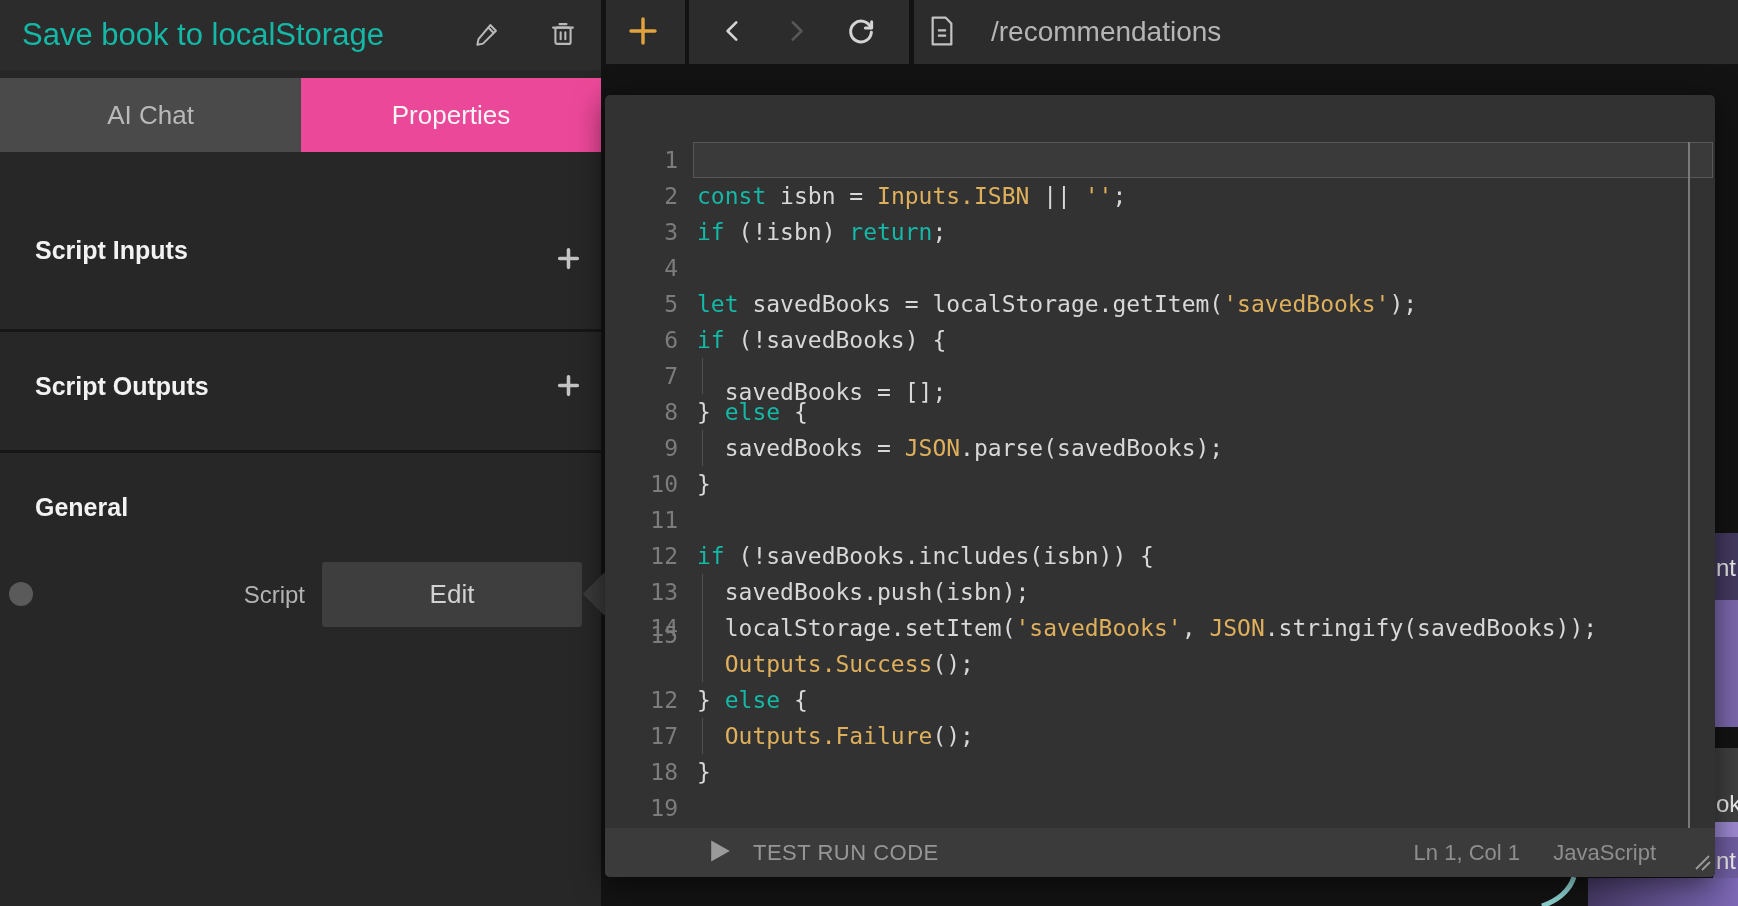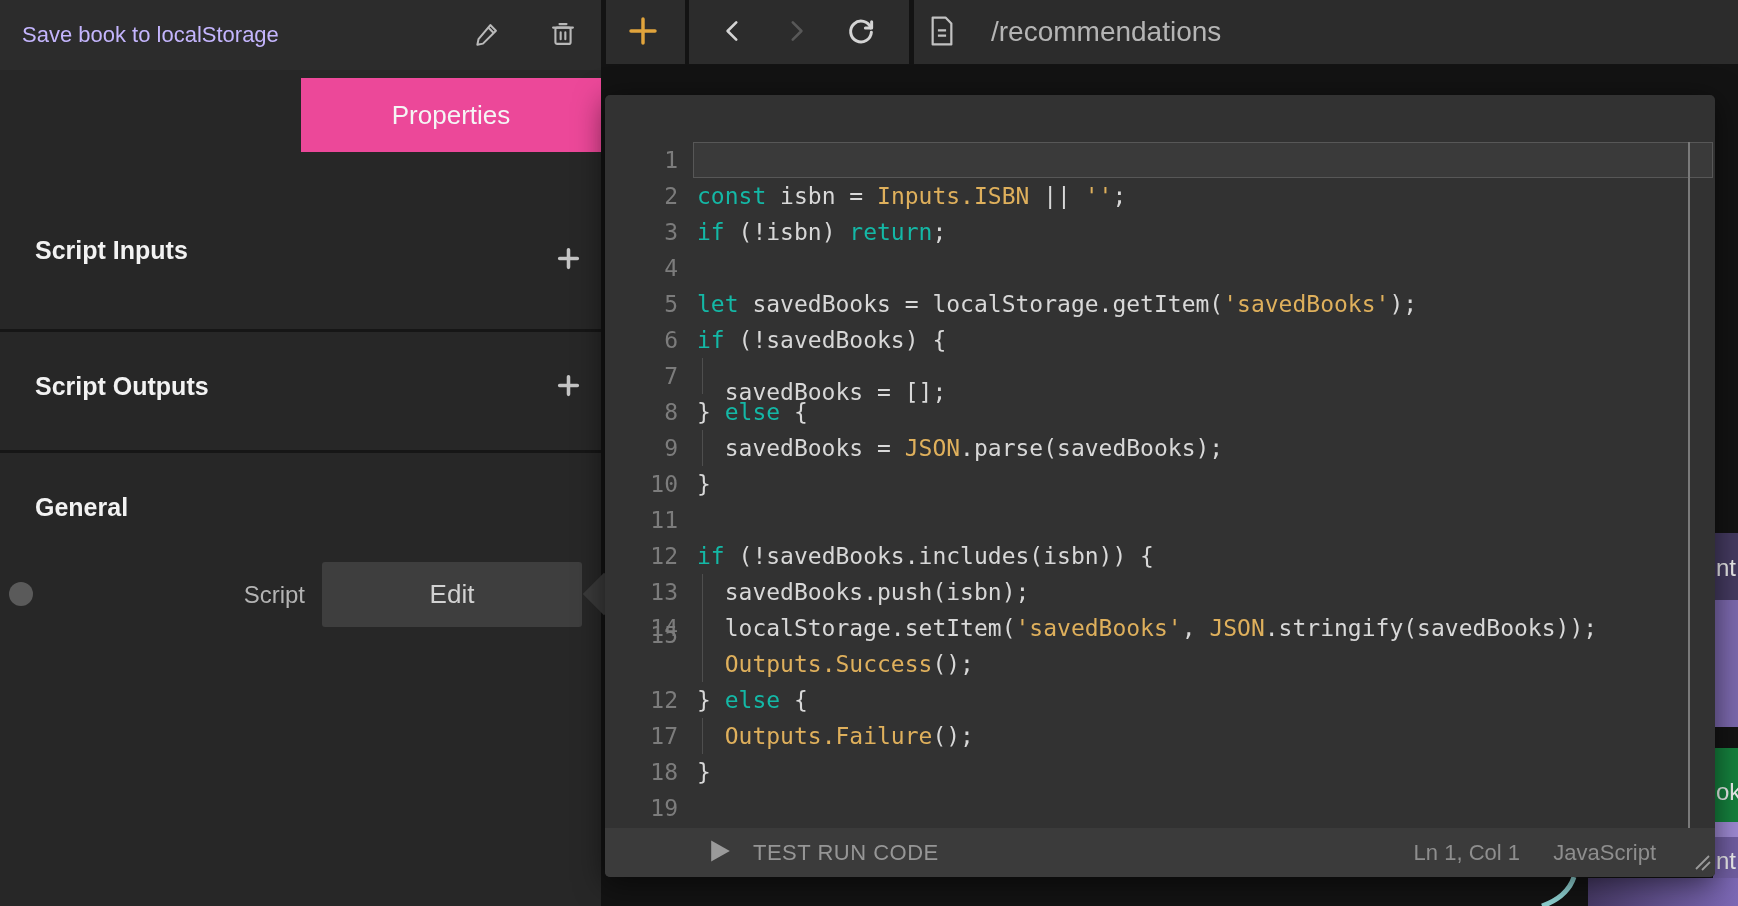--- a/index.html
+++ b/index.html
@@ -3,21 +3,21 @@
 <meta charset="utf-8">
 <style>
   * { margin:0; padding:0; box-sizing:border-box; }
   html,body { width:1738px; height:906px; background:#131313; overflow:hidden;
               font-family:"Liberation Sans", sans-serif; }
   .abs { position:absolute; }
 
   
   #left-panel { left:0; top:0; width:601px; height:906px; background:#272727; z-index:3; }
   #lp-header { left:0; top:0; width:601px; height:70px; background:#2c2c2c; }
-  #lp-title { left:22px; top:0; height:70px; line-height:70px; font-size:22px; font-weight:500; color:#c4b5fd; white-space:nowrap; }
+  #lp-title { left:22px; top:0; height:70px; line-height:70px; font-size:31px; font-weight:500; color:#14b8a6; white-space:nowrap; }
   .hdr-btn { top:13px; width:44px; height:44px; display:flex; align-items:center; justify-content:center; cursor:pointer; background:none; border:none; }
   #edit-name-btn { left:465px; }
   #delete-btn { left:541px; }
   #lp-tabs { left:0; top:78px; width:601px; height:74px; }
   .tab { top:0; height:74px; text-align:center; line-height:74px; font-size:26px; border:none; cursor:pointer; }
   #tab-ai { left:0; width:301px; background:#4a4a4a; color:#b9b9b9; }
   #tab-props { left:301px; width:300px; background:#ec4899; color:#f5f5f5; }
   .section-title { left:35px; font-size:25px; font-weight:bold; color:#f2f2f2; line-height:30px; white-space:nowrap; }
   .divider { left:0; width:601px; height:3px; background:#161616; }
   .add-btn { left:548px; width:40px; height:40px; background:none; border:none; display:flex; align-items:center; justify-content:center; cursor:pointer; }
@@ -52,21 +52,21 @@
   #run-label { font-size:22px; letter-spacing:.5px; color:#969696; font-family:"Liberation Sans",sans-serif; }
   .status-txt { top:0; height:49px; line-height:49px; font-size:22px; color:#8e8e8e; font-family:"Liberation Sans",sans-serif; white-space:nowrap; }
   #cursor-status { right:195px; }
   #lang-status { right:59px; }
   #resize-handle { right:3px; bottom:5px; width:22px; height:22px; cursor:nwse-resize; }
 
   
   .node-frag { left:1713px; width:25px; z-index:1; color:#ececec; font-size:24px; line-height:26px; padding-left:3px; overflow:hidden; cursor:pointer; }
   #frag-a { top:533px; height:67px; background:#443a60; padding-top:22px; }
   #frag-b { top:600px; height:127px; background:#7b68ad; }
-  #frag-c { top:748px; height:74px; background:#15803d; padding-top:31px; }
+  #frag-c { top:748px; height:74px; background:#404040; padding-top:43px; }
   #frag-d { top:822px; height:15px; background:#9d89d2; }
   #frag-e { top:837px; height:69px; background:#6f5da0; padding-top:11px; }
   #frag-f { left:1588px; top:878px; width:150px; height:28px; background:linear-gradient(90deg,#473a66,#7c68b5); z-index:1; }
   #edge-svg { left:1500px; top:855px; width:238px; height:51px; z-index:1; }
 </style>
 </head>
 <body>
 
 <div class="abs node-frag" id="frag-a">nt</div>
 <div class="abs node-frag" id="frag-b"></div>
@@ -95,20 +95,21 @@
           <rect x="5.5" y="6.5" width="13" height="14" rx="1.5"></rect>
             <path d="M3.5 6.5h17"></path>
             <path d="M9 3.5h6"></path>
             <path d="M10 10.5v6M14 10.5v6"></path>
         </svg>
       </span>
     </button>
   </div>
 
   <div class="abs" id="lp-tabs">
+    <button class="abs tab" id="tab-ai">AI Chat</button>
     <button class="abs tab" id="tab-props">Properties</button>
   </div>
 
   <div class="abs section-title" style="top:235px;">Script Inputs</div>
   <button class="abs add-btn" style="top:240px;">
     <span>
       <svg width="25" height="25" viewBox="0 0 24 24" stroke="#c4c4c4" stroke-width="3.4" stroke-linecap="round">
           <path d="M12 3.5v17M3.5 12h17"></path>
         </svg>
     </span>

